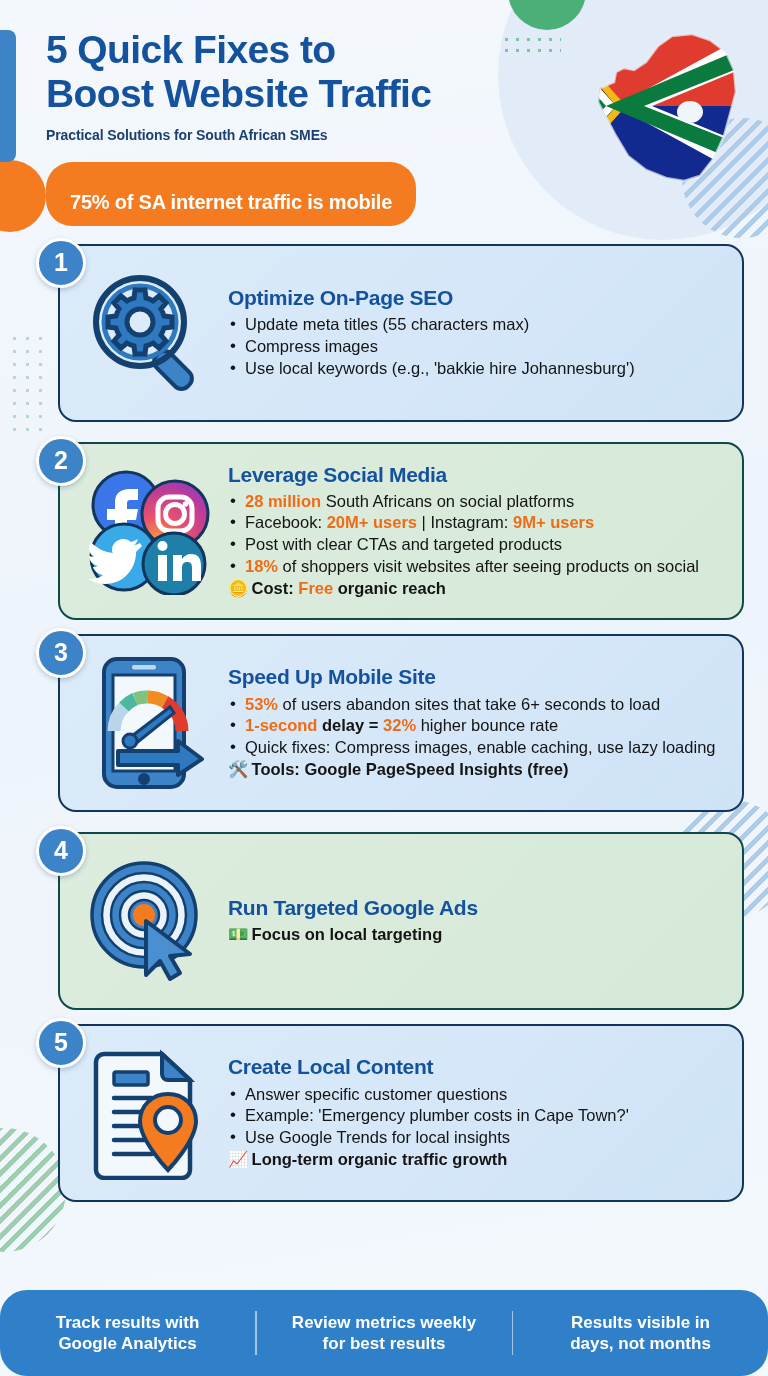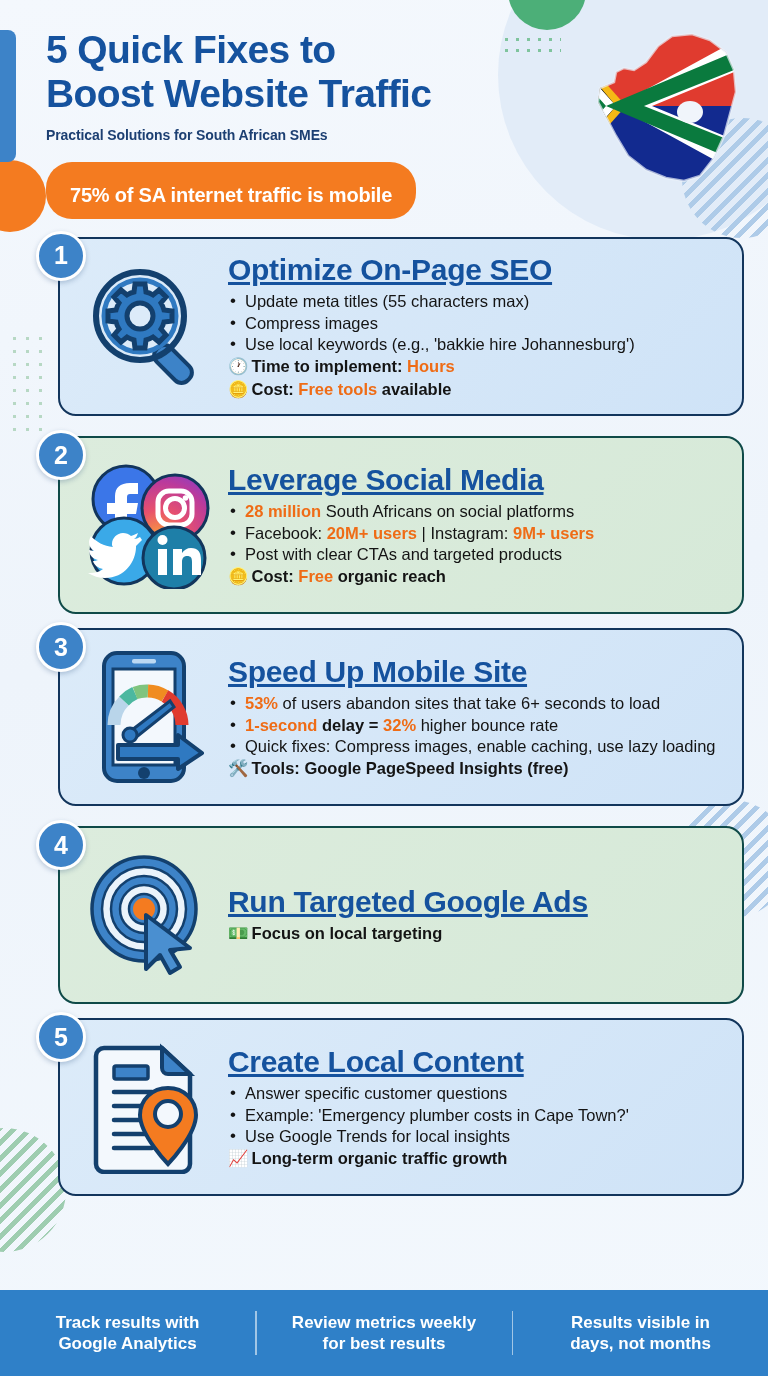--- a/index.html
+++ b/index.html
@@ -68,21 +68,21 @@
     color: #15529e; letter-spacing: -0.6px; max-width: 520px;
   }
   .subtitle {
     margin-top: 10px; font-size: 14px; font-weight: 600;
     color: #1c3f72; letter-spacing: -0.1px;
   }
   .badge-pill {
     display: inline-block; margin-top: 19px;
     background: #f47b20; color: #ffffff;
     font-size: 20px; font-weight: 700;
-    padding: 22px 24px 12px; border-radius: 26px;
+    padding: 29px 24px 12px; border-radius: 26px;
     letter-spacing: -0.2px;
   }
   .sa-map { position: absolute; right: 24px; top: 18px; z-index: 6; }
 
   
   .cards { position: relative; z-index: 4; padding: 18px 24px 0 24px; }
   .card-wrap { position: relative; margin-bottom: 14px; }
   .num-badge {
     position: absolute; left: 12px; top: -6px; z-index: 9;
     width: 50px; height: 50px; border-radius: 50%;
@@ -97,22 +97,22 @@
     display: flex; align-items: center;
     padding: 14px 16px 14px 8px;
     min-height: 178px;
   }
   .card.blue  { background: linear-gradient(135deg,#dcebf9 0%,#cfe3f7 100%); border-color:#12355c; }
   .card.green { background: linear-gradient(135deg,#dcecdd 0%,#d6e9d8 100%); border-color:#0f4a48;margin-top:20px; }
 
   .card-icon { width: 160px; min-width: 160px; display:flex; align-items:center; justify-content:center; }
   .card-body { flex: 1; padding-right: 6px; }
   .card-title {
-    font-size: 30px; font-weight: 700; color: #15529e;
-    margin-bottom: 5px; letter-spacing: -0.3px; line-height: 1.1; text-decoration: underline;
+    font-size: 21px; font-weight: 700; color: #15529e;
+    margin-bottom: 5px; letter-spacing: -0.3px; line-height: 1.1;
   }
   ul.bullets { list-style: none; }
   ul.bullets li {
     position: relative; padding-left: 17px;
     font-size: 16.5px; line-height: 1.26; color: #141414;
     margin-bottom: 1px;
   }
   ul.bullets li::before {
     content: "•"; position: absolute; left: 2px; top: -1px;
     font-size: 17px; color: #141414;
@@ -121,21 +121,21 @@
     font-size: 16.5px; line-height: 1.3; color: #141414;
     font-weight: 700; margin-top: 1px;
   }
   .note .emoji { font-weight: 400; margin-right: 3px; }
   .hl { color: #ef6c16; font-weight: 700; }
   .nb { font-weight: 700; color: #141414; }
 
   
   .footer {
     position: absolute; left: 0; bottom: 0; width: 768px; height: 86px;
-    background: #2f80c8; display: flex; align-items: center; z-index: 7;
+    background: #2f80c8; display: flex; align-items: center; z-index: 7; border-radius: 27px;
   }
   .foot-col {
     flex: 1; text-align: center; color: #ffffff;
     font-size: 17px; font-weight: 700; line-height: 1.26;
     padding: 0 6px;
   }
   .foot-div { width: 1.5px; height: 44px; background: rgba(255,255,255,.55); }
 
   
   .ic { display:block; }
@@ -209,24 +209,20 @@
             <circle cx="55" cy="52" r="13" fill="#dcebf9" stroke="#13406e" stroke-width="5"></circle>
           </svg>
         </div>
         <div class="card-body">
           <div class="card-title">Optimize On-Page SEO</div>
           <ul class="bullets">
               <li><span>Update meta titles (55 characters max)</span></li>
               <li><span>Compress images</span></li>
               <li><span>Use local keywords (e.g., 'bakkie hire Johannesburg')</span></li>
             </ul>
-          <div>
-              <div class="note"><span class="emoji">🕐</span><span class="nb">Time to implement: </span><span class="hl">Hours</span></div>
-              <div class="note"><span class="emoji">🪙</span><span class="nb">Cost: </span><span class="hl">Free tools</span><span> available</span></div>
-            </div>
         </div>
       </div>
     </div>
 
     <div class="card-wrap">
       <div class="num-badge">2</div>
       <div class="card green">
         <div class="card-icon">
           <svg width="132" height="128" viewBox="0 0 132 128" class="ic">
 
@@ -259,20 +255,21 @@
             <path d="M91 88 h9 v4 c2 -3 5 -5 9 -5 7 0 10 4 10 12 v15 h-9 v-13 c0 -4 -1 -6 -5 -6
                      -3 0 -5 2 -5 6 v13 h-9 z" fill="#ffffff"></path>
           </svg>
         </div>
         <div class="card-body">
           <div class="card-title">Leverage Social Media</div>
           <ul class="bullets">
               <li><span class="hl">28 million</span><span> South Africans on social platforms</span></li>
               <li><span>Facebook: </span><span class="hl">20M+ users</span><span> | Instagram: </span><span class="hl">9M+ users</span></li>
               <li><span>Post with clear CTAs and targeted products</span></li>
+              <li><span class="hl">18%</span><span> of shoppers visit websites after seeing products on social</span></li>
             </ul>
           <div>
               <div class="note"><span class="emoji">🪙</span><span class="nb">Cost: </span><span class="hl">Free</span><span class="nb"> organic reach</span></div>
             </div>
         </div>
       </div>
     </div>
 
     <div class="card-wrap">
       <div class="num-badge">3</div>

